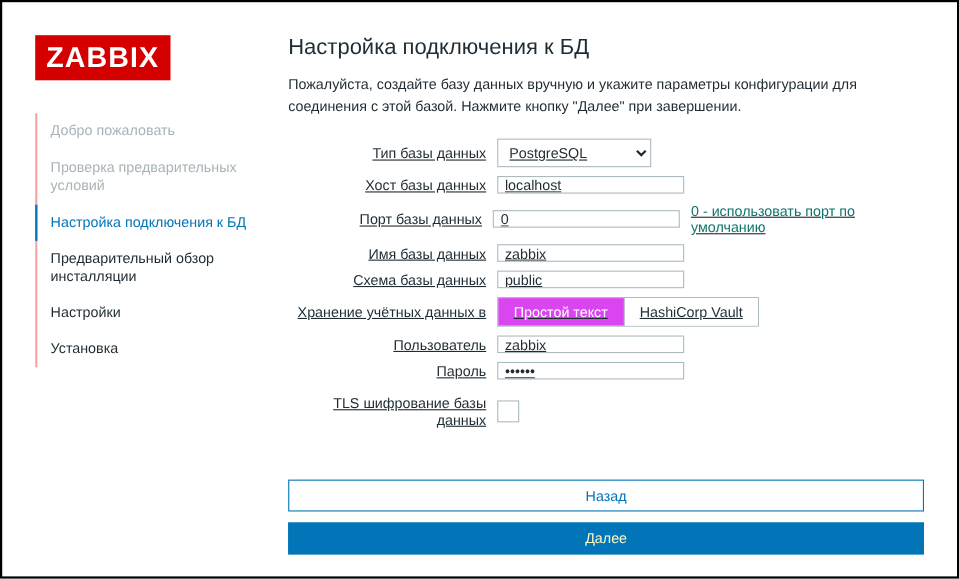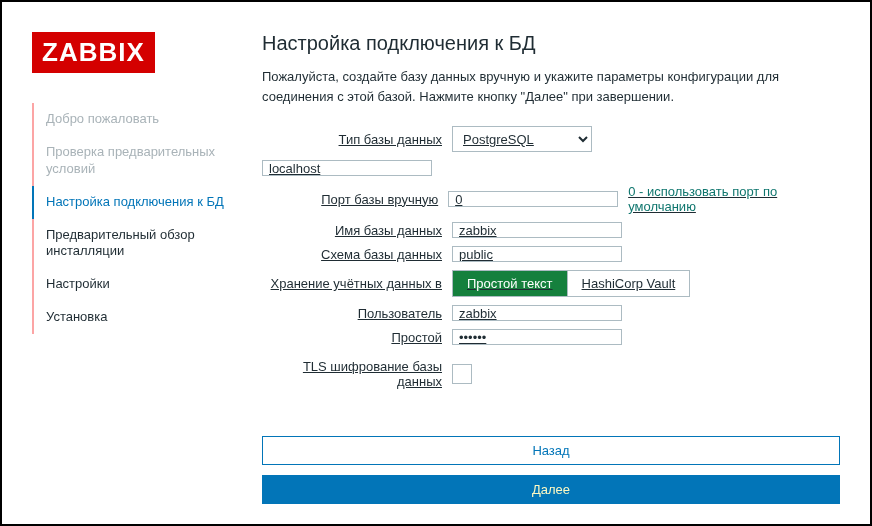--- a/index.html
+++ b/index.html
@@ -123,21 +123,21 @@
     .segment-btn {
       padding: 5px 14px;
       font-size: 13px;
       background: #fff;
       cursor: pointer;
       border: none;
       font-family: inherit;
       color: #1f2c33;
     }
     .segment-btn.active {
-      background: #15803d;
+      background: #d946ef;
       color: #fff;
     }
     .segment-btn:not(:last-child) {
       border-right: 1px solid #acbbc2;
     }
     .checkbox {
       width: 20px;
       height: 20px;
       border: 1px solid #acbbc2;
       background: #fff;
@@ -191,27 +191,28 @@
       <div class="form-row">
         <label class="form-label">Тип базы данных</label>
         <div class="form-control">
           <select>
             <option>PostgreSQL</option>
           </select>
         </div>
       </div>
 
       <div class="form-row">
+        <label class="form-label">Хост базы данных</label>
         <div class="form-control">
           <input type="text" value="localhost" style="">
         </div>
       </div>
 
       <div class="form-row">
-        <label class="form-label">Порт базы вручную</label>
+        <label class="form-label">Порт базы данных</label>
         <div class="form-control">
           <input type="text" value="0" style="">
           <span class="hint">0 - использовать порт по умолчанию</span>
         </div>
       </div>
 
       <div class="form-row">
         <label class="form-label">Имя базы данных</label>
         <div class="form-control">
           <input type="text" value="zabbix" style="">
@@ -236,21 +237,21 @@
       </div>
 
       <div class="form-row">
         <label class="form-label">Пользователь</label>
         <div class="form-control">
           <input type="text" value="zabbix" style="">
         </div>
       </div>
 
       <div class="form-row">
-        <label class="form-label">Простой</label>
+        <label class="form-label">Пароль</label>
         <div class="form-control">
           <input type="password" value="••••••" style="">
         </div>
       </div>
 
       <div class="form-row" style="margin-top:6px;">
         <label class="form-label">TLS шифрование базы данных</label>
         <div class="form-control">
           <div class="checkbox"></div>
         </div>

